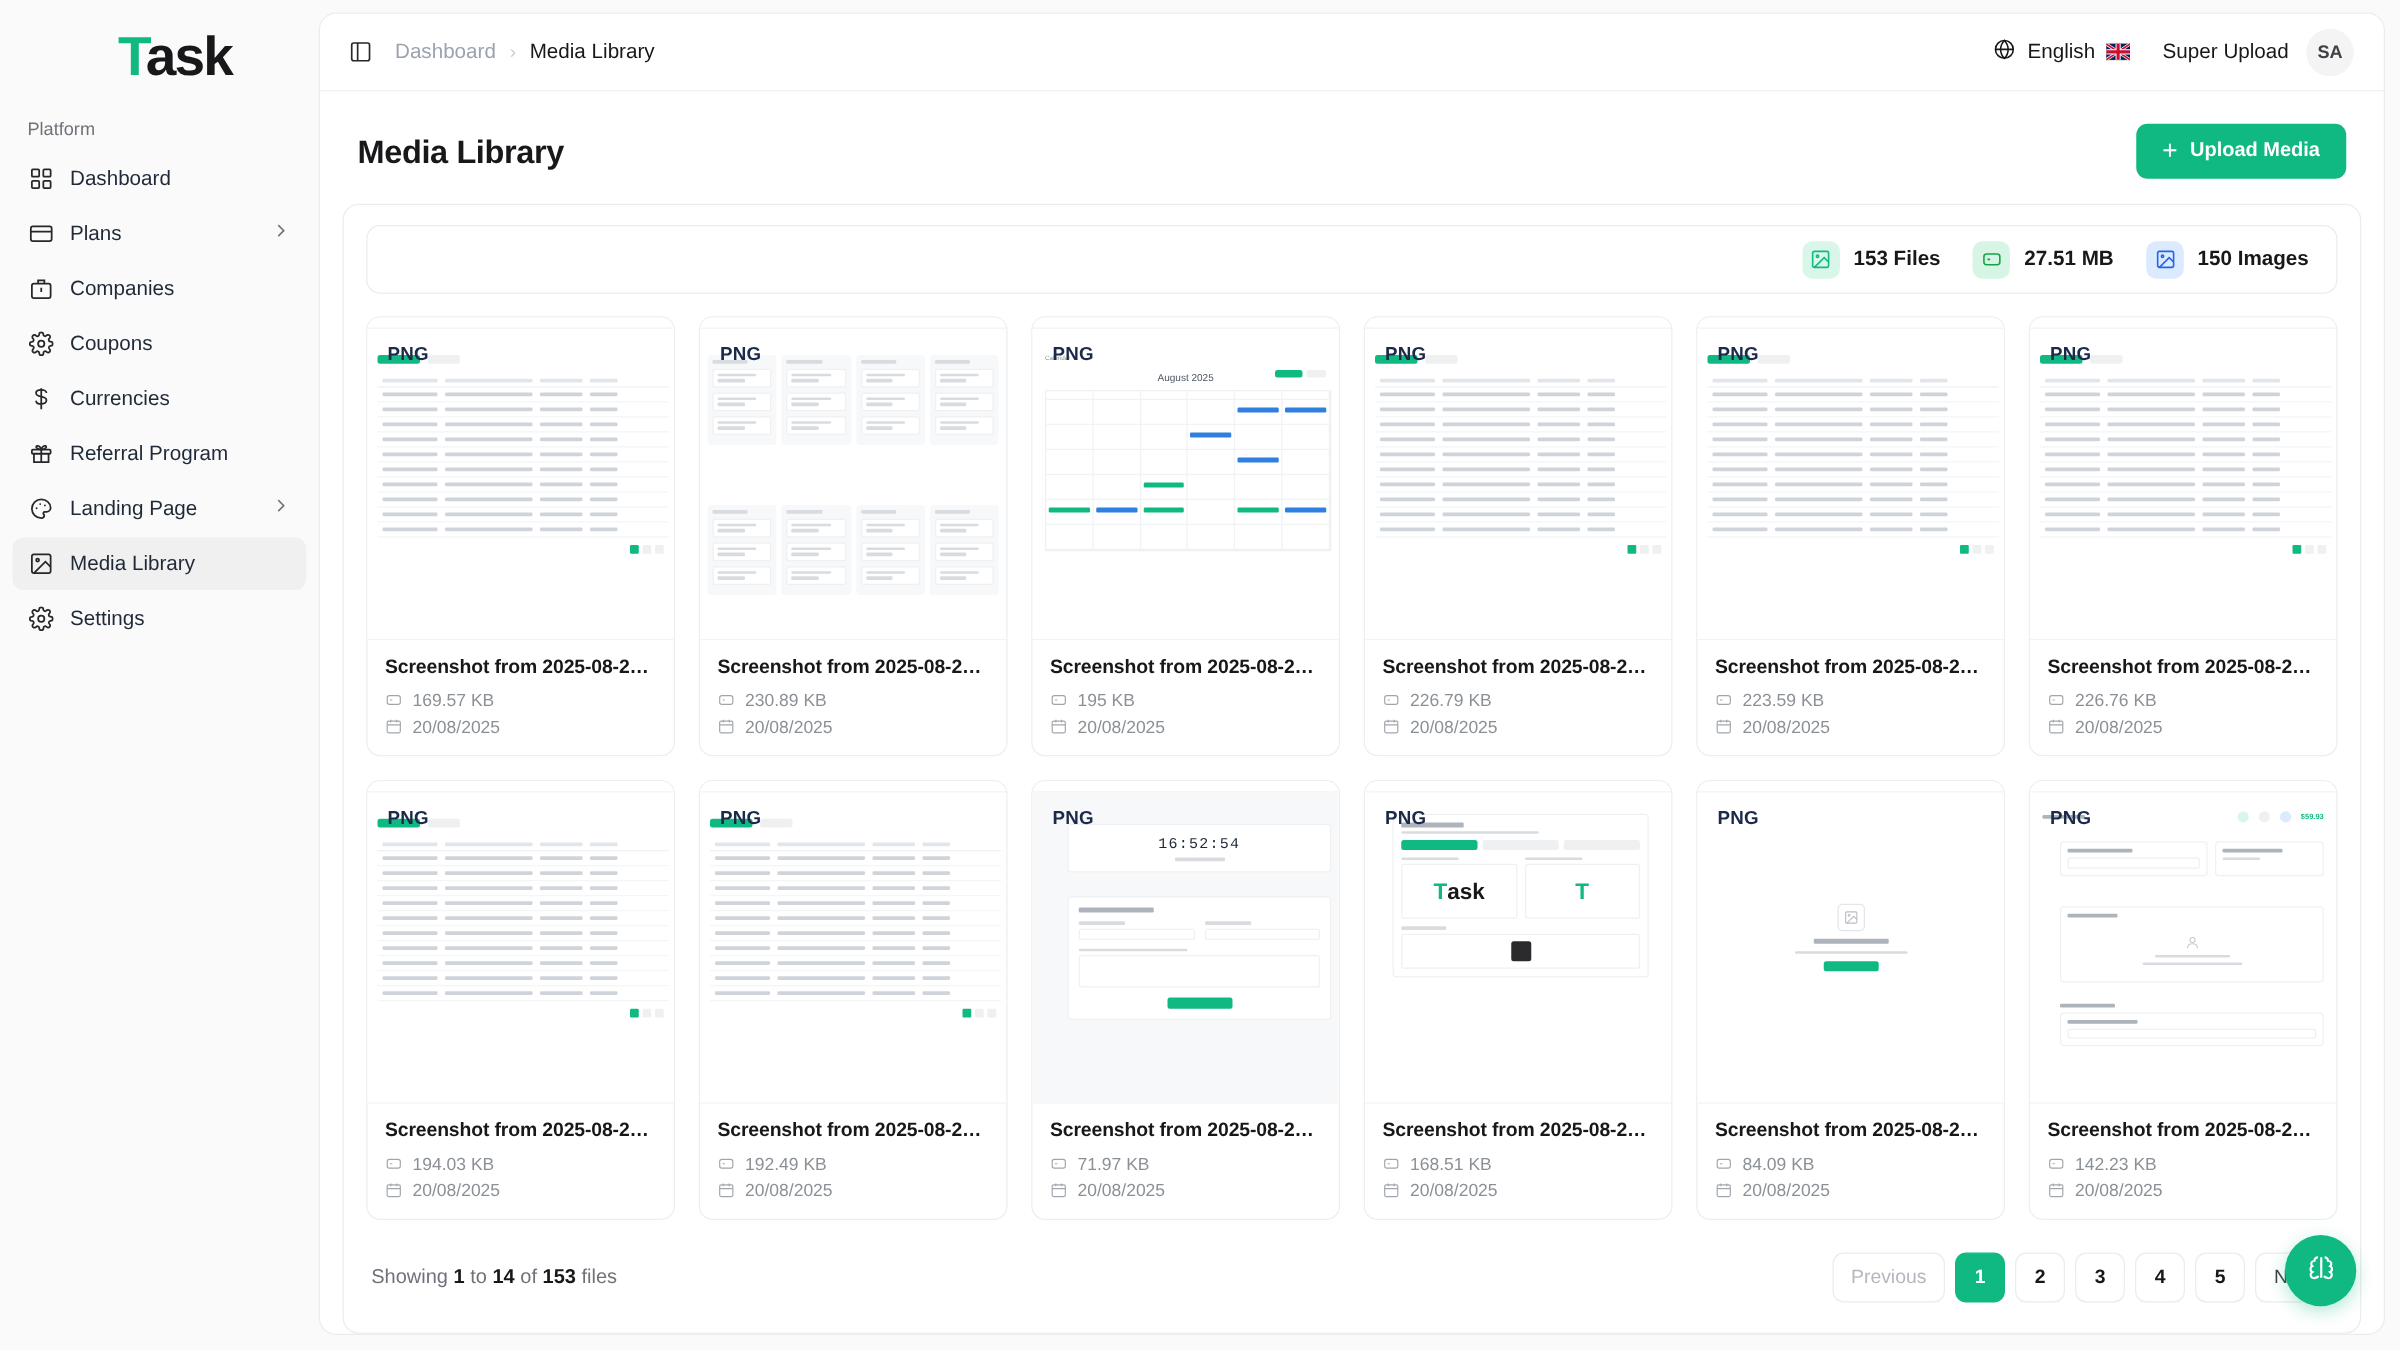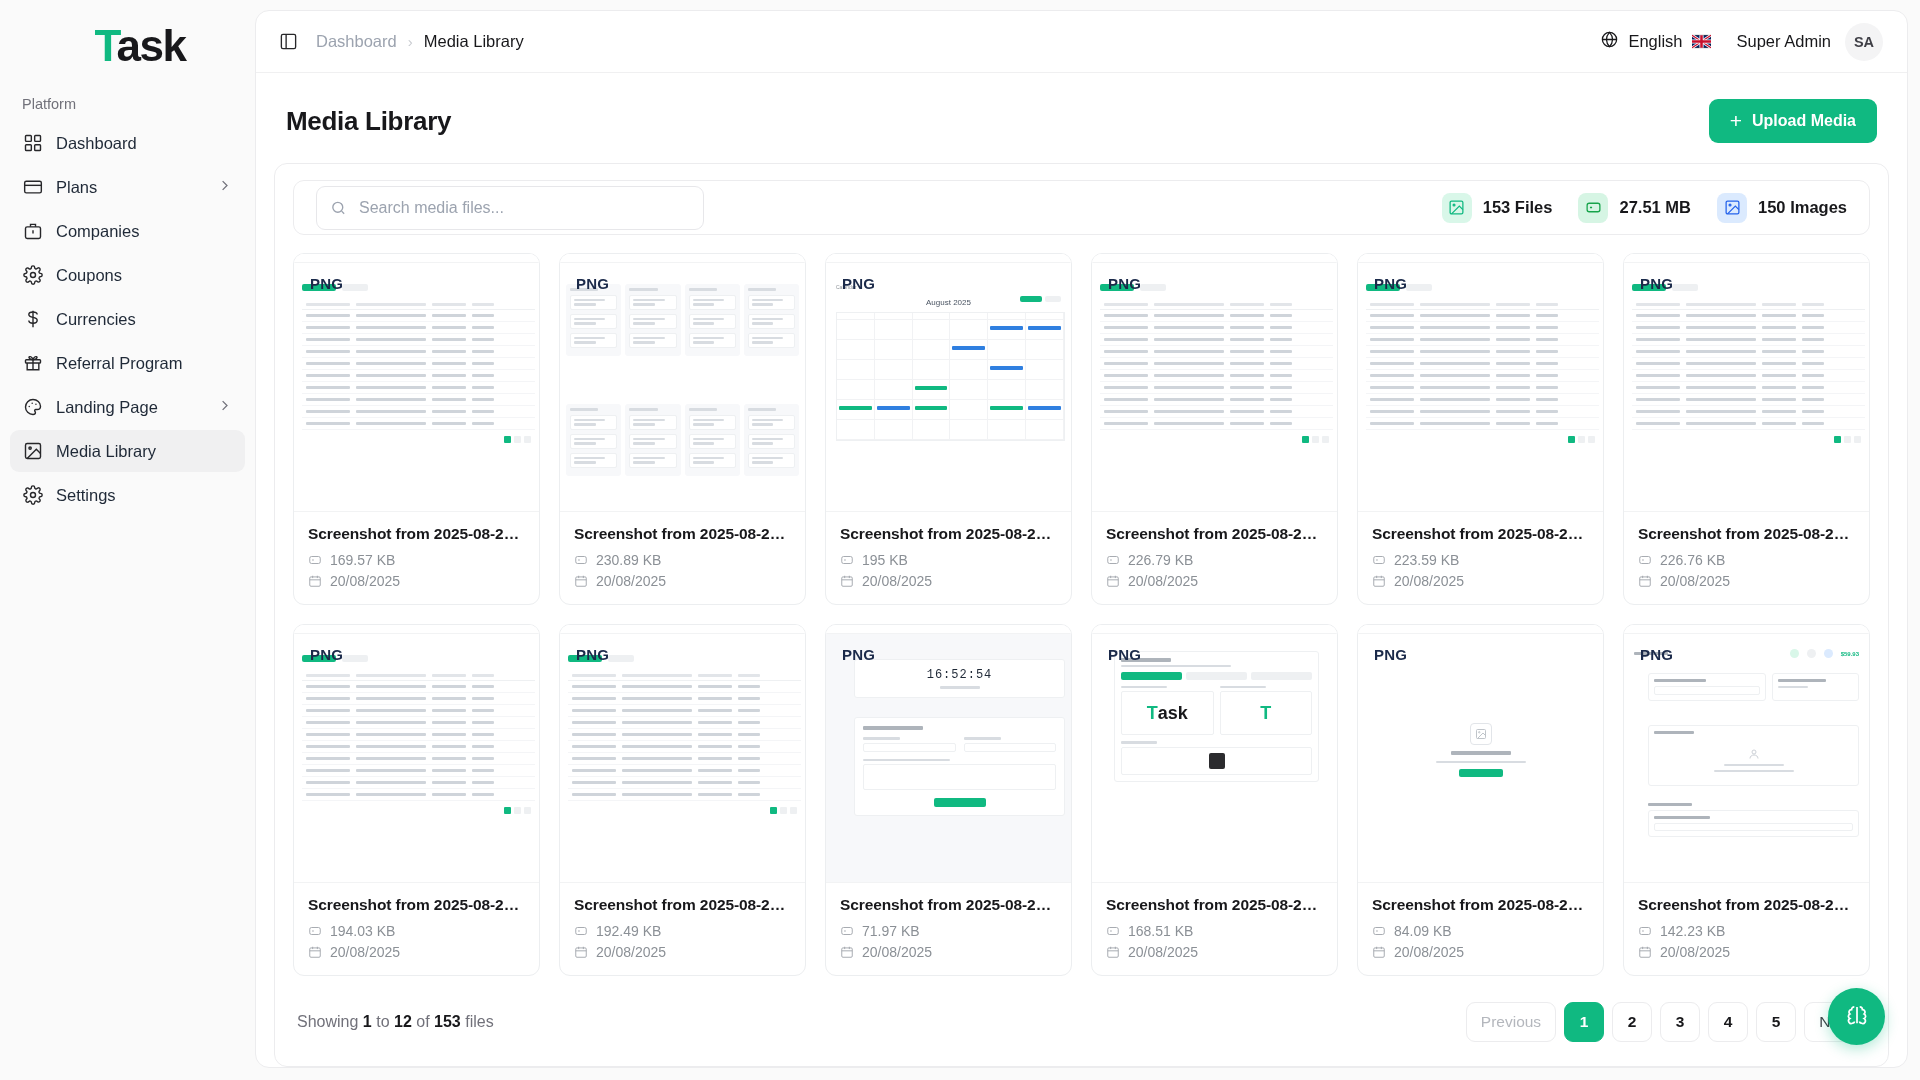--- a/index.html
+++ b/index.html
@@ -329,44 +329,37 @@
               <svg class="flag" viewBox="0 0 60 40">
                 <rect width="60" height="40" fill="#012169"></rect>
                 <path d="M0,0 L60,40 M60,0 L0,40" stroke="#fff" stroke-width="8"></path>
                 <path d="M0,0 L60,40 M60,0 L0,40" stroke="#C8102E" stroke-width="4"></path>
                 <path d="M30,0 V40 M0,20 H60" stroke="#fff" stroke-width="13"></path>
                 <path d="M30,0 V40 M0,20 H60" stroke="#C8102E" stroke-width="8"></path>
               </svg>
             </span>
           </div>
           <div class="user">
-            <span class="user-name">Super Admin</span>
+            <span class="user-name">Super Upload</span>
             <span class="avatar">SA</span>
           </div>
         </div>
       </div>
 
       <div class="page-head">
         <div class="page-title">Media Library</div>
         <button class="upload-btn">
           <span class="plus">+</span>
           <span>Upload Media</span>
         </button>
       </div>
 
       <div class="content-card">
 
         <div class="toolbar">
-          <div class="search-wrap">
-            <span><svg viewBox="0 0 24 24">
-                  <circle cx="11" cy="11" r="7"></circle>
-                  <path d="M20 20l-3.6-3.6"></path>
-                </svg></span>
-            <input class="search-input" type="text" value="" placeholder="Search media files..." style="">
-          </div>
           <div class="stats">
             <div class="stat">
               <span class="stat-ic green">
                   <svg viewBox="0 0 24 24">
                     <rect x="3" y="3" width="18" height="18" rx="2"></rect>
                     <circle cx="8.5" cy="8.5" r="1.3"></circle>
                     <path d="M21 15l-5-5L5 21"></path>
                   </svg>
                 </span>
               <span class="stat-txt">153 Files</span>
@@ -1472,21 +1465,21 @@
                 </div>
               </div>
             </div>
         </div>
 
         <div class="pagination">
           <div class="showing">
             <span>Showing</span>
             <b>1</b>
             <span>to</span>
-            <b>12</b>
+            <b>14</b>
             <span>of</span>
             <b>153</b>
             <span>files</span>
           </div>
           <div class="pager" id="pager">
             <button class="pg muted">Previous</button>
           <button class="pg active">1</button>
               <button class="pg">2</button>
               <button class="pg">3</button>
               <button class="pg">4</button>

